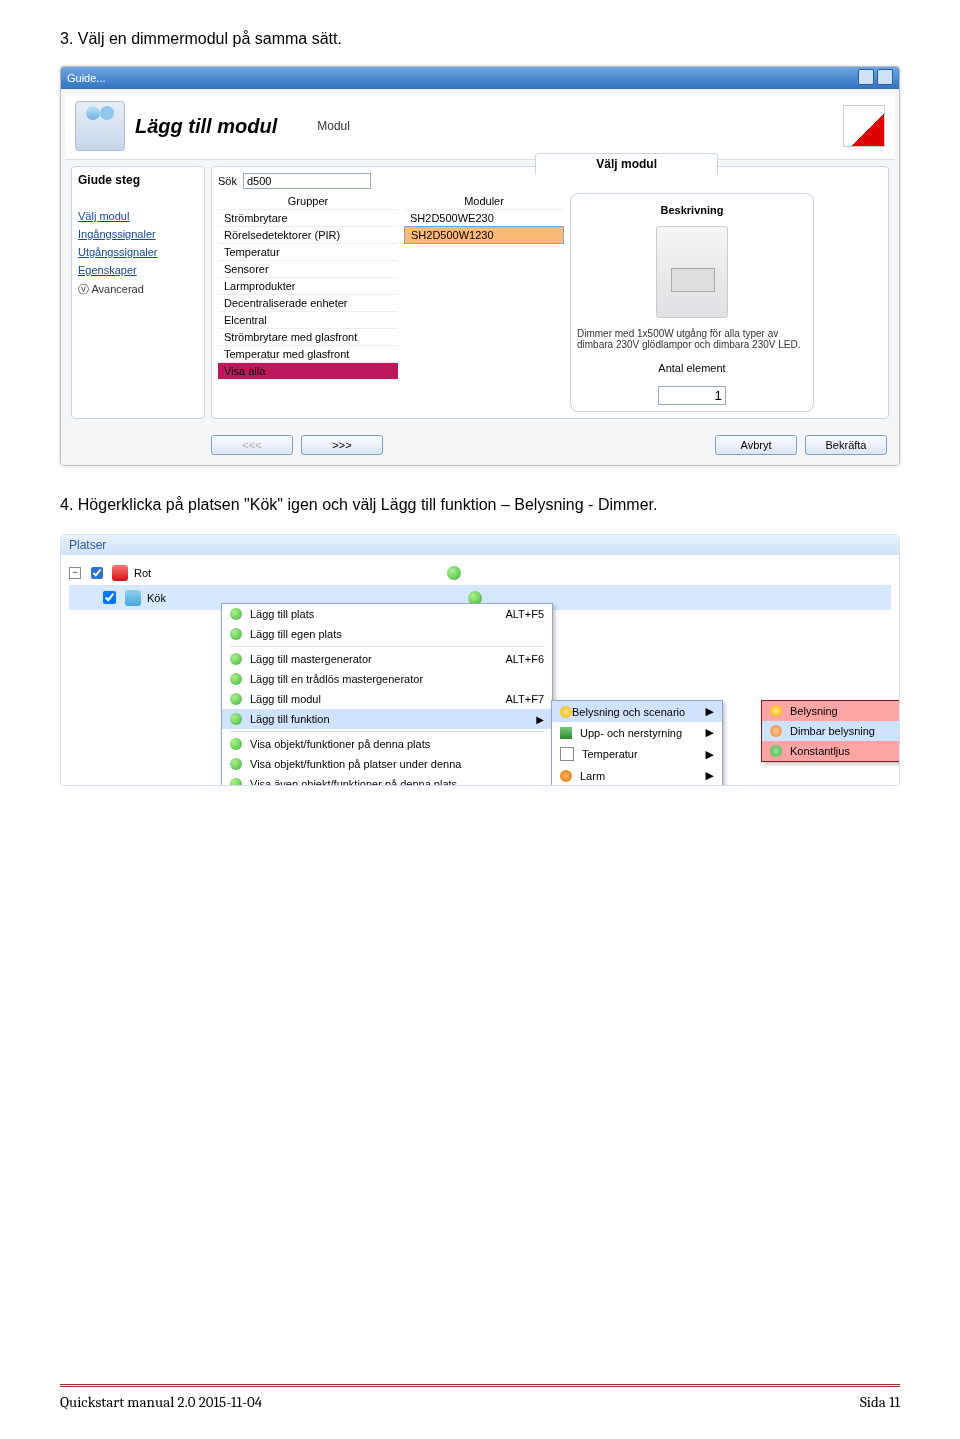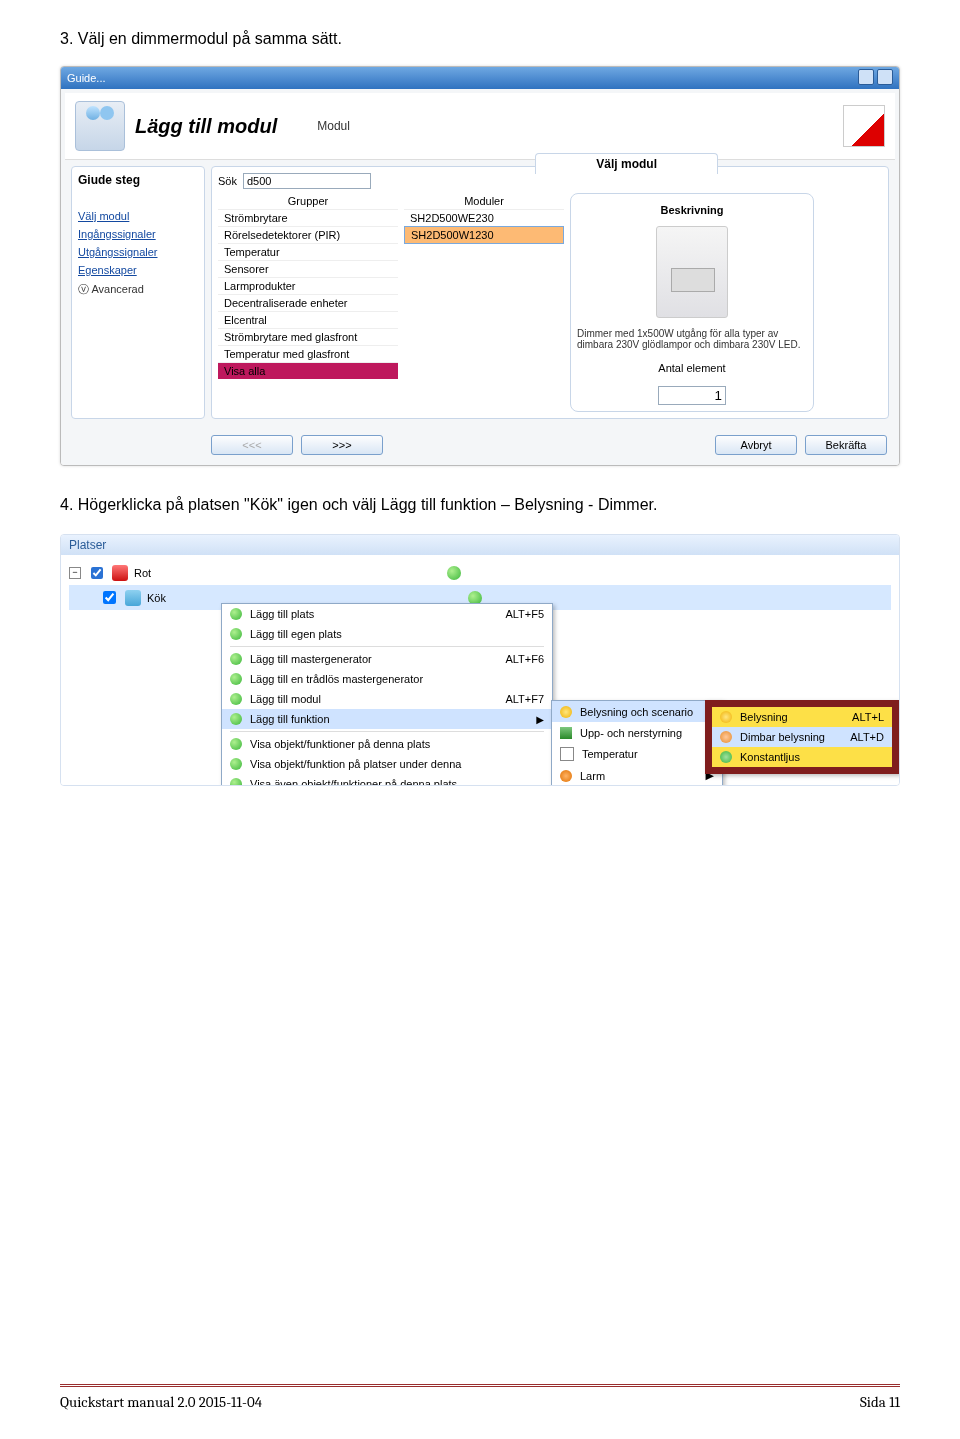--- a/index.html
+++ b/index.html
@@ -66,21 +66,21 @@
   .ctx hr{ border:none;border-top:1px solid #ddd; margin:2px 8px;}
   .gic{ width:12px;height:12px;border-radius:50%; background:radial-gradient(circle at 35% 35%, #aef08f, #3bb63b);}
   .sub1{ position:absolute; left:490px; top:145px; width:170px; background:#fff; border:1px solid #8fa9c7; box-shadow:2px 2px 4px rgba(0,0,0,.25); font-size:11px;}
   .sub1 .mi{ display:flex; align-items:center; justify-content:space-between; padding:4px 8px; gap:8px;}
   .sub1 .mi.hl{ background:#cfe3ff;}
   .sic{ width:12px;height:12px;}
   .sic.bulb{background:radial-gradient(circle,#ffe680,#f0b000);border-radius:50%;}
   .sic.upd{background:linear-gradient(#7ec77e,#2a8a2a);}
   .sic.temp{background:linear-gradient(#fff,#fff);border:1px solid #888;}
   .sic.larm{background:radial-gradient(circle,#ffb366,#e07000);border-radius:50%;}
-  .sub2{ position:absolute; left:644px; top:145px; width:180px; background:#fde047; border:7px solid #7f1d1d; box-shadow:2px 2px 4px rgba(0,0,0,.25); font-size:11px;}
+  .sub2{ position:absolute; left:700px; top:145px; width:180px; background:#fca5a5; border:1px solid #7f1d1d; box-shadow:2px 2px 4px rgba(0,0,0,.25); font-size:11px;}
   .sub2 .mi{ display:flex; align-items:center; justify-content:space-between; padding:4px 8px;gap:8px;}
   .sub2 .mi.hl{ background:#cfe3ff;}
   .bic{width:12px;height:12px;border-radius:50%;}
   .bic.y{background:radial-gradient(circle,#ffe680,#f0b000);}
   .bic.o{background:radial-gradient(circle,#ffc89a,#e88b2a);}
   .bic.g{background:radial-gradient(circle,#a0e0a0,#3bb63b);}
   .dot-abs{ position:absolute;}
   .footer{ position:absolute; bottom:28px; left:60px; right:60px; border-top:3px double #9a2e2e; padding-top:6px; display:flex; justify-content:space-between; font-family:Cambria, Georgia, serif; font-size:15px;}
 </style>
 </head>
@@ -237,21 +237,21 @@
       <div class="mi">
             <span class="lt">
               <span class="gic"></span>
               <span>Visa även objekt/funktioner på denna plats</span>
             </span>
           </div>
     </div>
 
     <div class="sub1">
       <div class="mi hl">
-            <span style="display:flex;gap:8px;align-items:center;">
+            <span style="display:flex;align-items:center;">
               <span class="sic bulb"></span>
               <span>Belysning och scenario</span>
             </span>
             <span class="arrow">▶</span>
           </div>
       <div class="mi">
             <span style="display:flex;gap:8px;align-items:center;">
               <span class="sic upd"></span>
               <span>Upp- och nerstyrning</span>
             </span>

